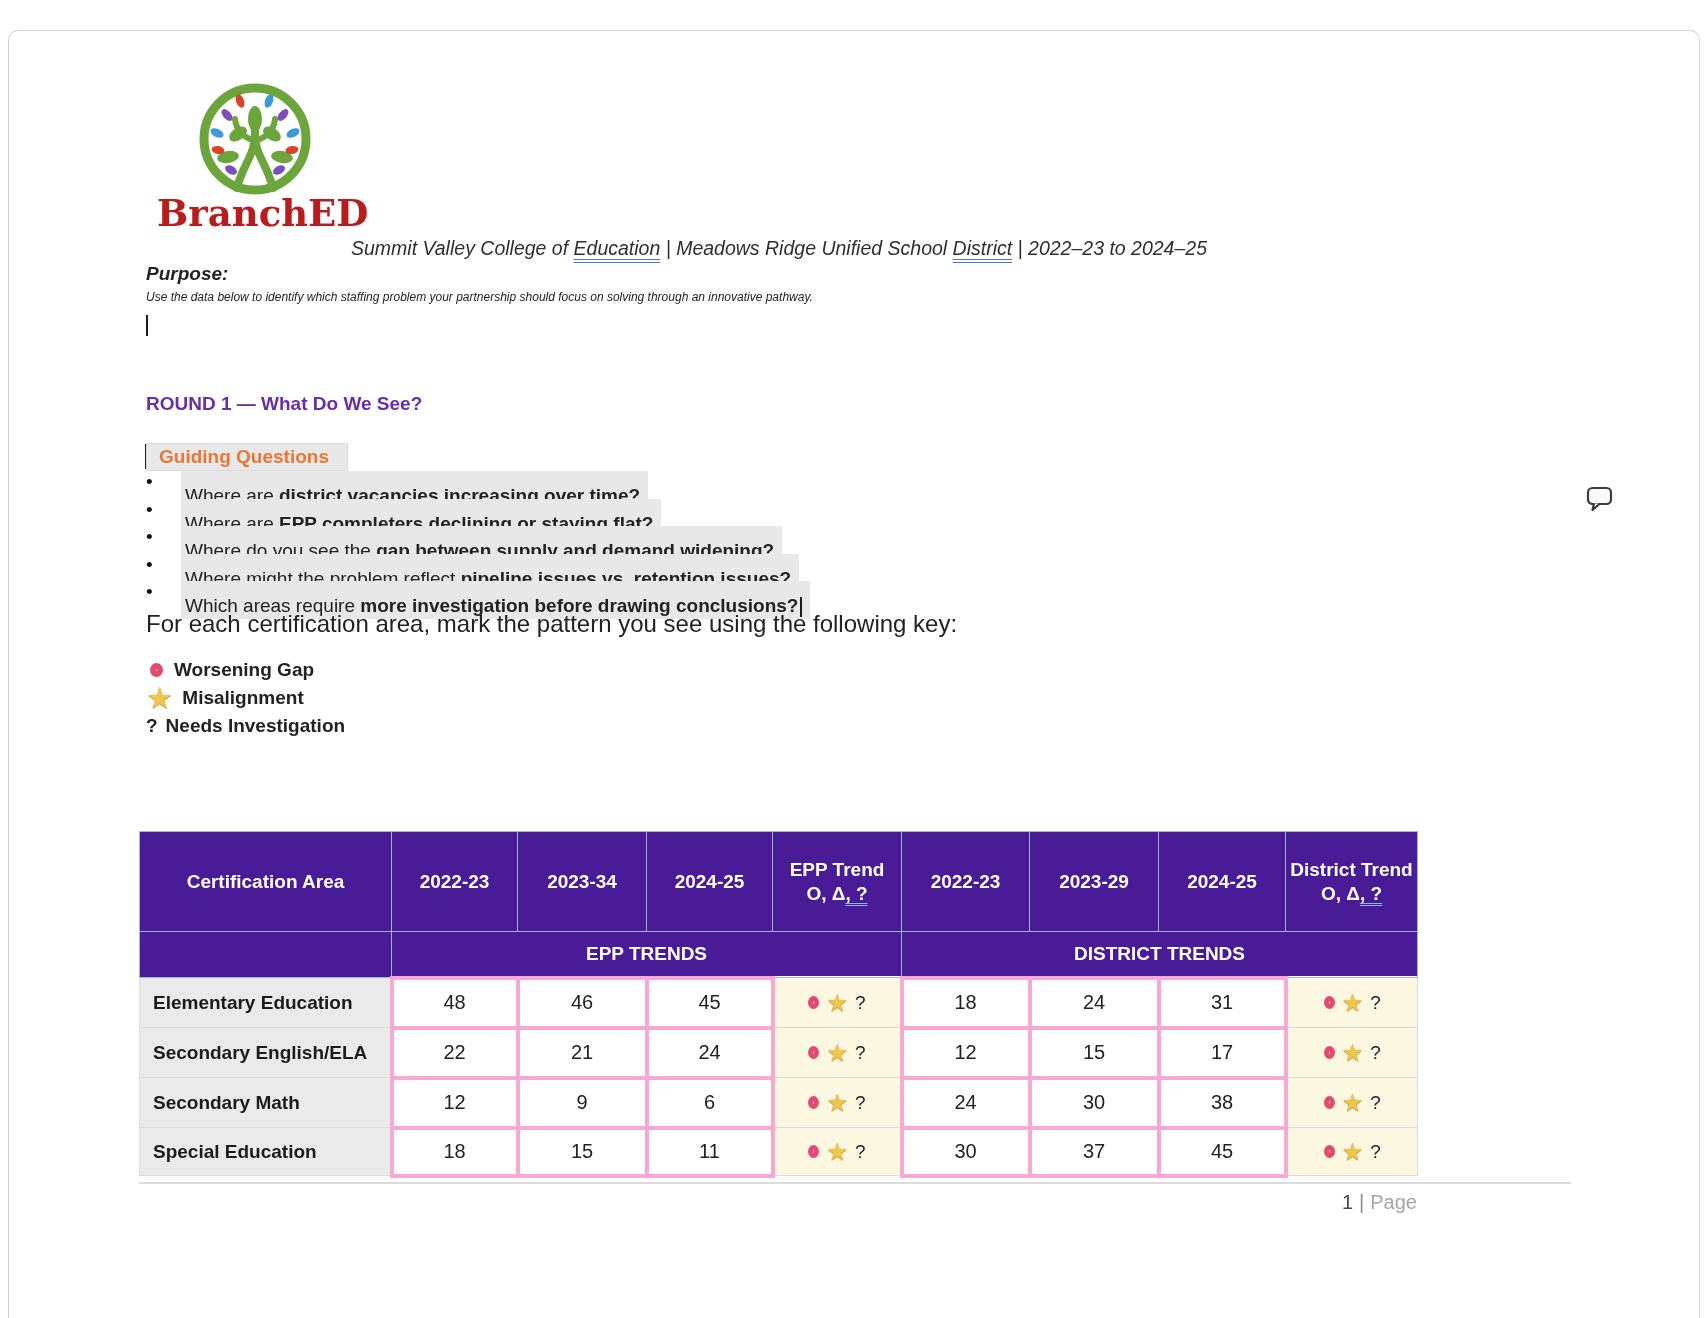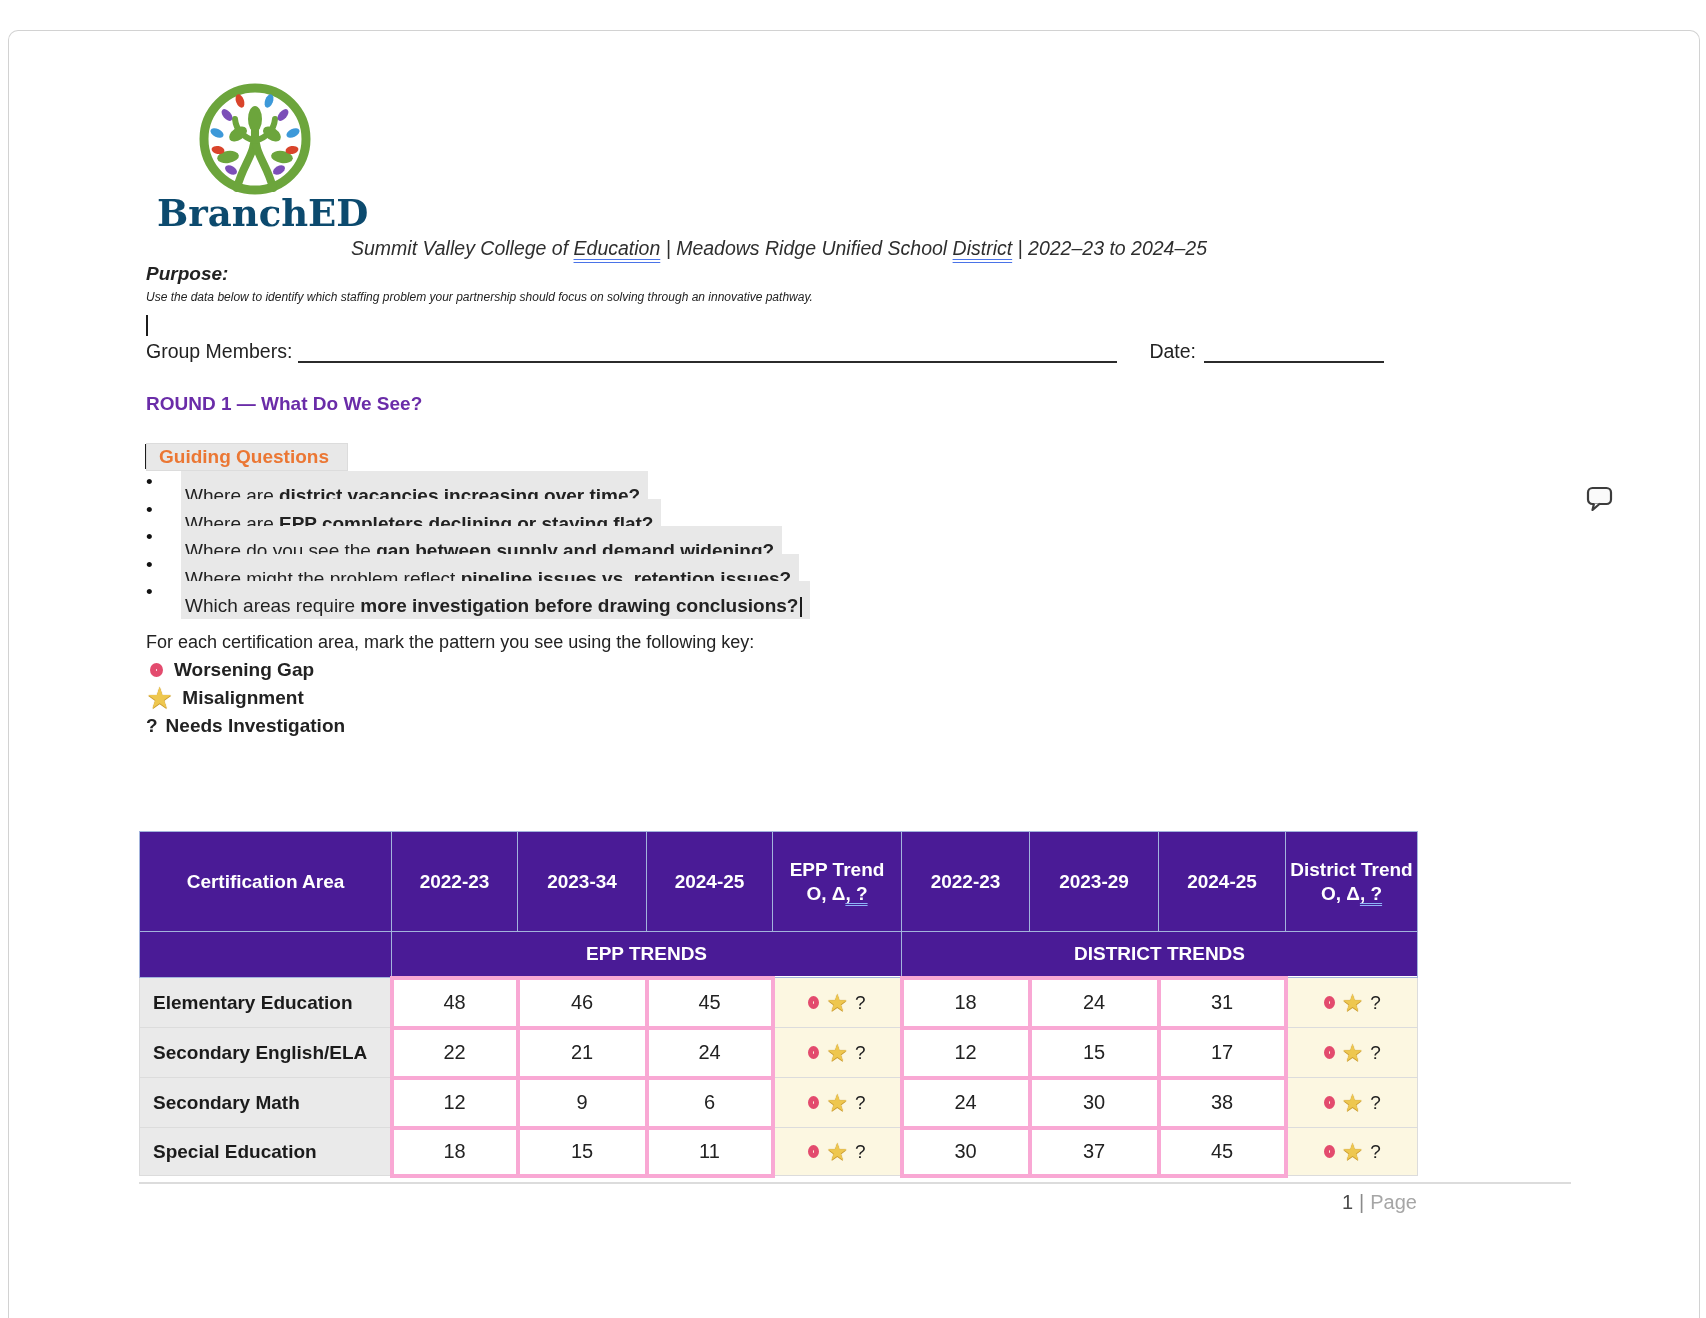--- a/index.html
+++ b/index.html
@@ -5,21 +5,21 @@
   * { margin:0; padding:0; box-sizing:border-box; }
   html,body { width:1706px; height:1318px; background:#ffffff; overflow:hidden;
               font-family:"Liberation Sans", sans-serif; color:#222; }
   .page { position:absolute; left:8px; top:30px; width:1692px; height:1288px;
           background:#fff; border:1px solid #d2d2d2; border-bottom:none;
           border-radius:10px 10px 0 0; }
   .abs { position:absolute; }
 
   
   .brand-name { position:absolute; left:148px; top:160px; font-family:"DejaVu Serif","Liberation Serif",serif;
-                font-weight:700; font-size:37px; color:#0c4a6e; letter-spacing:0px; }
+                font-weight:700; font-size:37px; color:#b91c1c; letter-spacing:0px; }
   .doc-title { position:absolute; left:370px; top:157px; width:600px; text-align:center;
                font-size:19px; font-weight:700; color:#6A2CA8; }
   .doc-subtitle { position:absolute; left:120px; top:206px; width:1300px; text-align:center;
                   font-size:19.5px; font-style:italic; color:#2e2e2e; }
   .grammar { text-decoration:underline double #4a73e8; text-underline-offset:4px; cursor:pointer; }
 
   .purpose-label { position:absolute; left:137px; top:232px; font-size:19px; font-weight:700; font-style:italic; }
   .purpose-text  { position:absolute; left:137px; top:259px; font-size:12px; font-style:italic; }
 
   .caret { position:absolute; width:2px; background:#1c1c1c; }
@@ -36,21 +36,21 @@
   .round1-heading { position:absolute; left:137px; top:362px; font-size:19px; font-weight:700; color:#6A2CA8; }
 
   .guiding { position:absolute; left:137px; top:412px; font-size:19px; font-weight:700; color:#EB7734;
              background:#E8E8E8; padding:2px 18px 2px 12px; border:1px solid #dcdcdc; }
 
   .bullet { position:absolute; left:137px; width:900px; font-size:19px; display:flex; }
   .bdot { width:35px; flex:none; color:#111; }
   .btxt { background:#E8E8E8; padding:14px 8px 2px 4px; }
   .btxt b { font-weight:700; }
 
-  .key-intro { position:absolute; left:137px; top:601px; font-size:18px; }
+  .key-intro { position:absolute; left:137px; top:579px; font-size:24px; }
   .key-row { position:absolute; display:flex; align-items:center; gap:11px;
              font-size:19px; font-weight:700; }
   .ring { display:inline-block; width:13px; height:14px; border:6px solid #E34B6E; border-radius:50%; }
   .ring-sm { display:inline-block; width:11px; height:13px; border:5px solid #E34B6E; border-radius:50%; }
   .star-g { color:#EEC74F; font-size:26px; line-height:20px;
             text-shadow:0 1px 0 #c9992d, 0 0 1px #b9882a; }
   .star-sm { color:#EEC74F; font-size:24px; line-height:18px;
              text-shadow:0 1px 0 #c9992d, 0 0 1px #b9882a; }
 
   
@@ -108,26 +108,20 @@
 
 
   <div class="doc-subtitle">
     <span>Summit Valley College of </span><span class="grammar">Education</span><span>  |  Meadows Ridge Unified School </span><span class="grammar">District</span><span>  |  2022–23 to 2024–25</span>
   </div>
 
   <div class="purpose-label">Purpose:</div>
   <div class="purpose-text">Use the data below to identify which staffing problem your partnership should focus on solving through an innovative pathway.</div>
   <span class="caret" style="left:137px; top:284px; height:21px;"></span>
 
-  <div class="members-row">
-    <span class="lab">Group Members:</span>
-    <span class="fill-line"></span>
-    <span class="lab date-lab">Date:</span>
-    <span class="date-line"></span>
-  </div>
 
   <div class="round1-heading">ROUND 1 — What Do We See?</div>
 
   <span class="caret" style="left:136px; top:413px; height:25px;"></span>
   <div class="guiding">Guiding Questions</div>
 
   <div class="bullet" style="top:440px;">
     <span class="bdot">•</span>
     <span class="btxt"><span>Where are </span><b>district vacancies increasing over time?</b></span>
   </div>

